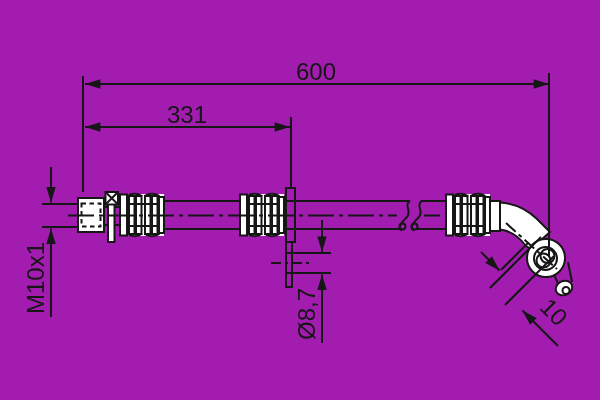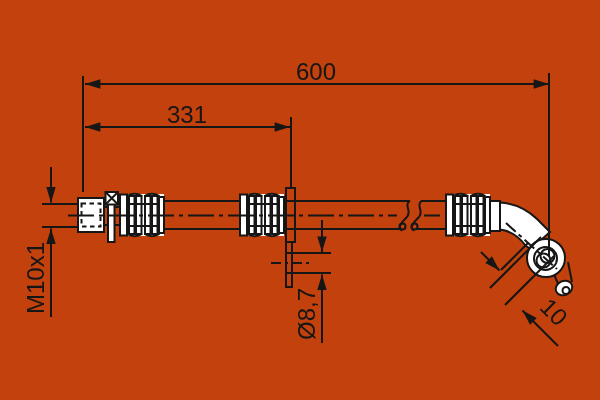--- a/index.html
+++ b/index.html
@@ -1,16 +1,16 @@
 <!DOCTYPE html>
 <html><head>
 <meta charset="utf-8">
 <style>
   html,body{margin:0;padding:0;background:#ffffff;}
-  .canvas{width:600px;height:400px;background:#c2410c;position:relative;overflow:hidden;
+  .canvas{width:600px;height:400px;background:#a21caf;position:relative;overflow:hidden;
           font-family:"Liberation Sans",sans-serif;}
   svg{display:block}
   svg text{font-family:"Liberation Sans",sans-serif;font-size:24px;fill:#161616;}
   .ln{stroke:#161616;stroke-width:2;fill:none;}
   .wfill{fill:#ffffff;stroke:#161616;stroke-width:2;}
   .nofill{fill:none;stroke:#161616;stroke-width:2;}
 </style>
 </head>
 <body>
 

